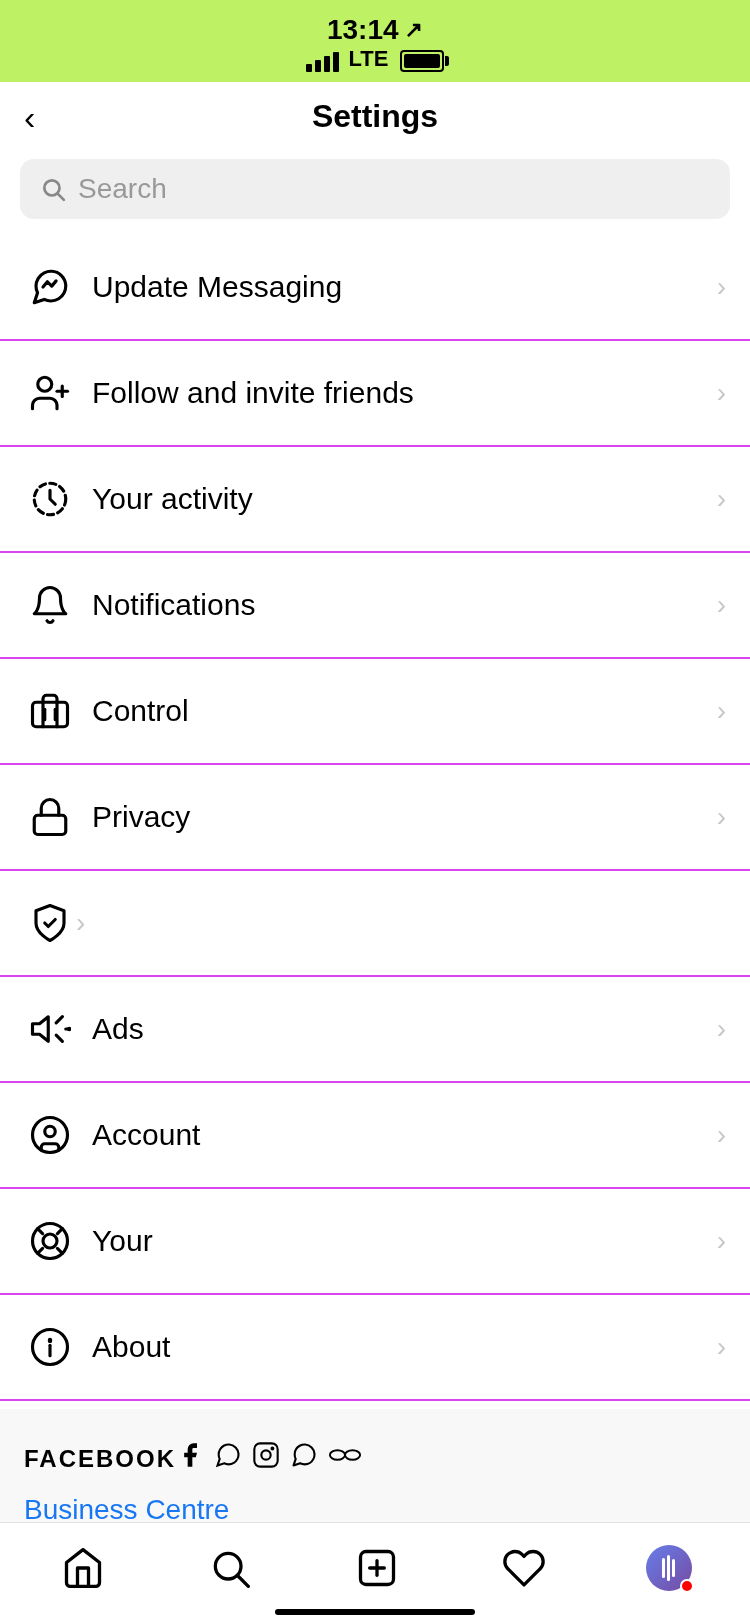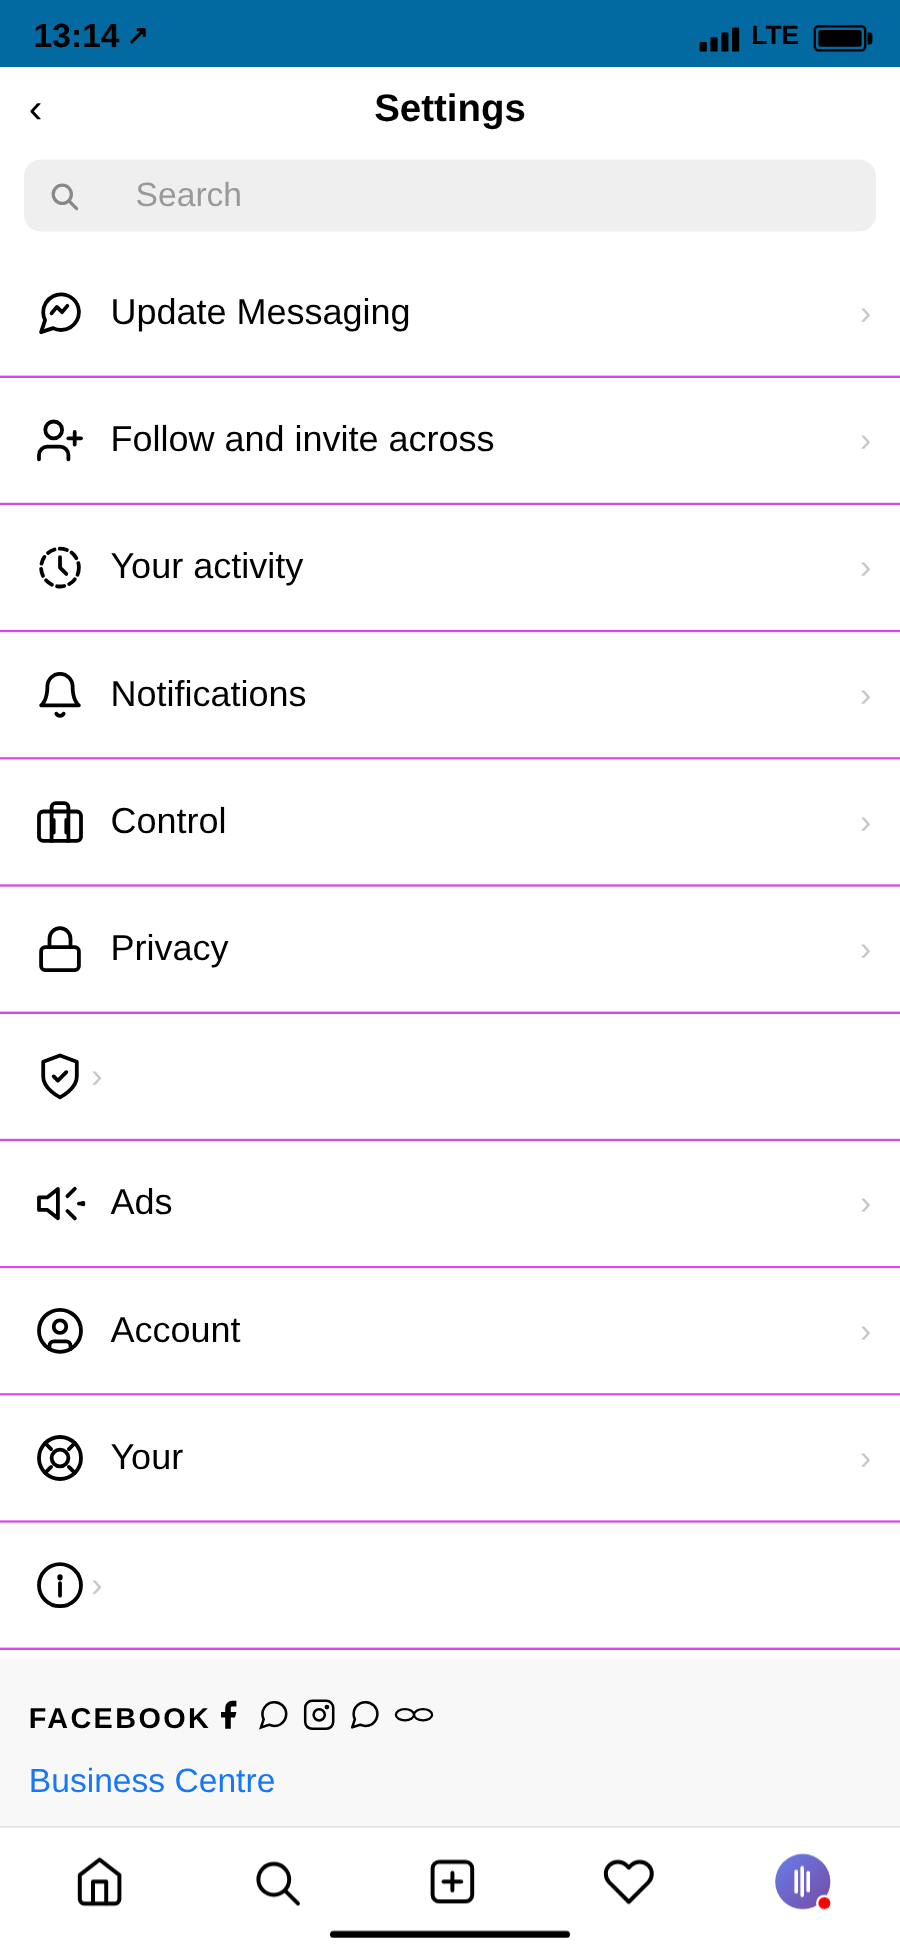--- a/index.html
+++ b/index.html
@@ -11,21 +11,22 @@
       font-family: -apple-system, BlinkMacSystemFont, 'Helvetica Neue', Arial, sans-serif;
       color: #000;
     }
 
     
     .status-bar {
       display: flex;
       justify-content: space-between;
       align-items: center;
       padding: 14px 28px 10px 28px;
-      background: #0369a1;
+      background: #bef264;
+      flex-direction: column;
     }
     .status-time {
       font-size: 28px;
       font-weight: 600;
       color: #000;
       display: flex;
       align-items: center;
       gap: 6px;
     }
     .status-right {
@@ -116,21 +117,20 @@
     }
     .search-icon-svg {
       width: 26px;
       height: 26px;
       color: #888;
       flex-shrink: 0;
     }
     .search-input-text {
       font-size: 28px;
       color: #999;
-      margin-left: 35px;
     }
 
     
     .menu-list {
       list-style: none;
       padding: 0;
     }
     .menu-item {
       display: flex;
       align-items: center;
@@ -335,21 +335,21 @@
 
     <li class="menu-item">
       <div class="menu-icon">
         <svg viewBox="0 0 24 24" fill="none" stroke="#000" stroke-width="1.8" stroke-linecap="round" stroke-linejoin="round">
           <path d="M16 21v-2a4 4 0 0 0-4-4H6a4 4 0 0 0-4 4v2"></path>
           <circle cx="9" cy="7" r="4"></circle>
           <line x1="19" y1="8" x2="19" y2="14"></line>
           <line x1="22" y1="11" x2="16" y2="11"></line>
         </svg>
       </div>
-      <span class="menu-label">Follow and invite across</span>
+      <span class="menu-label">Follow and invite friends</span>
       <span class="menu-chevron">›</span>
     </li>
 
     <li class="menu-item">
       <div class="menu-icon">
         <svg viewBox="0 0 24 24" fill="none" stroke="#000" stroke-width="1.8" stroke-linecap="round" stroke-linejoin="round">
   <circle cx="12" cy="12" r="9" stroke="#000" stroke-width="1.8" stroke-dasharray="3.5 2.5" fill="none"></circle>
   <polyline points="12 7 12 12 15 15" stroke="#000" stroke-width="1.8" stroke-linecap="round" stroke-linejoin="round" fill="none"></polyline>
 </svg>
       </div>
@@ -444,20 +444,21 @@
     </li>
 
     <li class="menu-item">
       <div class="menu-icon">
         <svg viewBox="0 0 24 24" fill="none" stroke="#000" stroke-width="1.8" stroke-linecap="round" stroke-linejoin="round">
           <circle cx="12" cy="12" r="10"></circle>
           <line x1="12" y1="8" x2="12" y2="8.5" stroke-width="2.5"></line>
           <line x1="12" y1="11" x2="12" y2="17"></line>
         </svg>
       </div>
+      <span class="menu-label">About</span>
       <span class="menu-chevron">›</span>
     </li>
 
   </ul>
 
   <div class="facebook-section">
     <div class="facebook-header">
       <span class="facebook-label">FACEBOOK</span>
       <div class="fb-icons">
 

